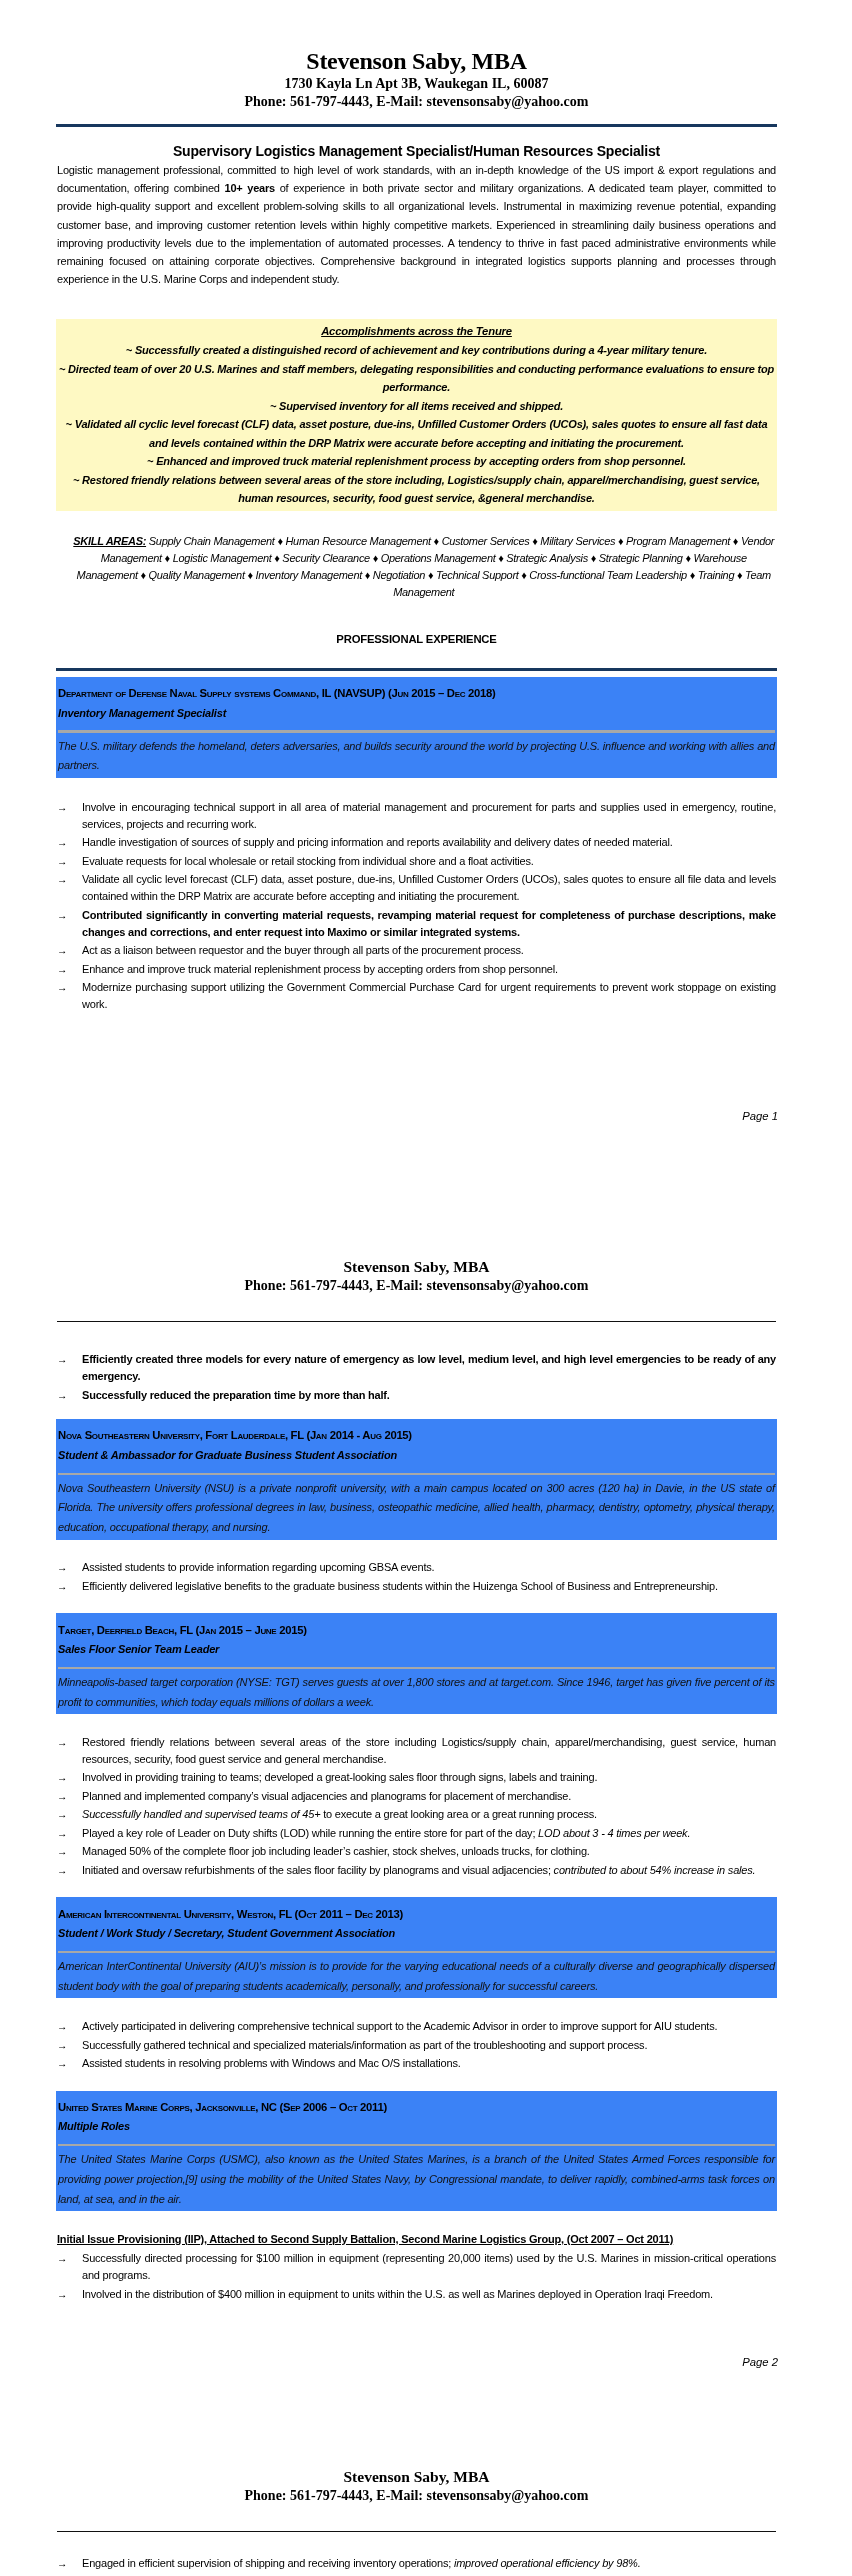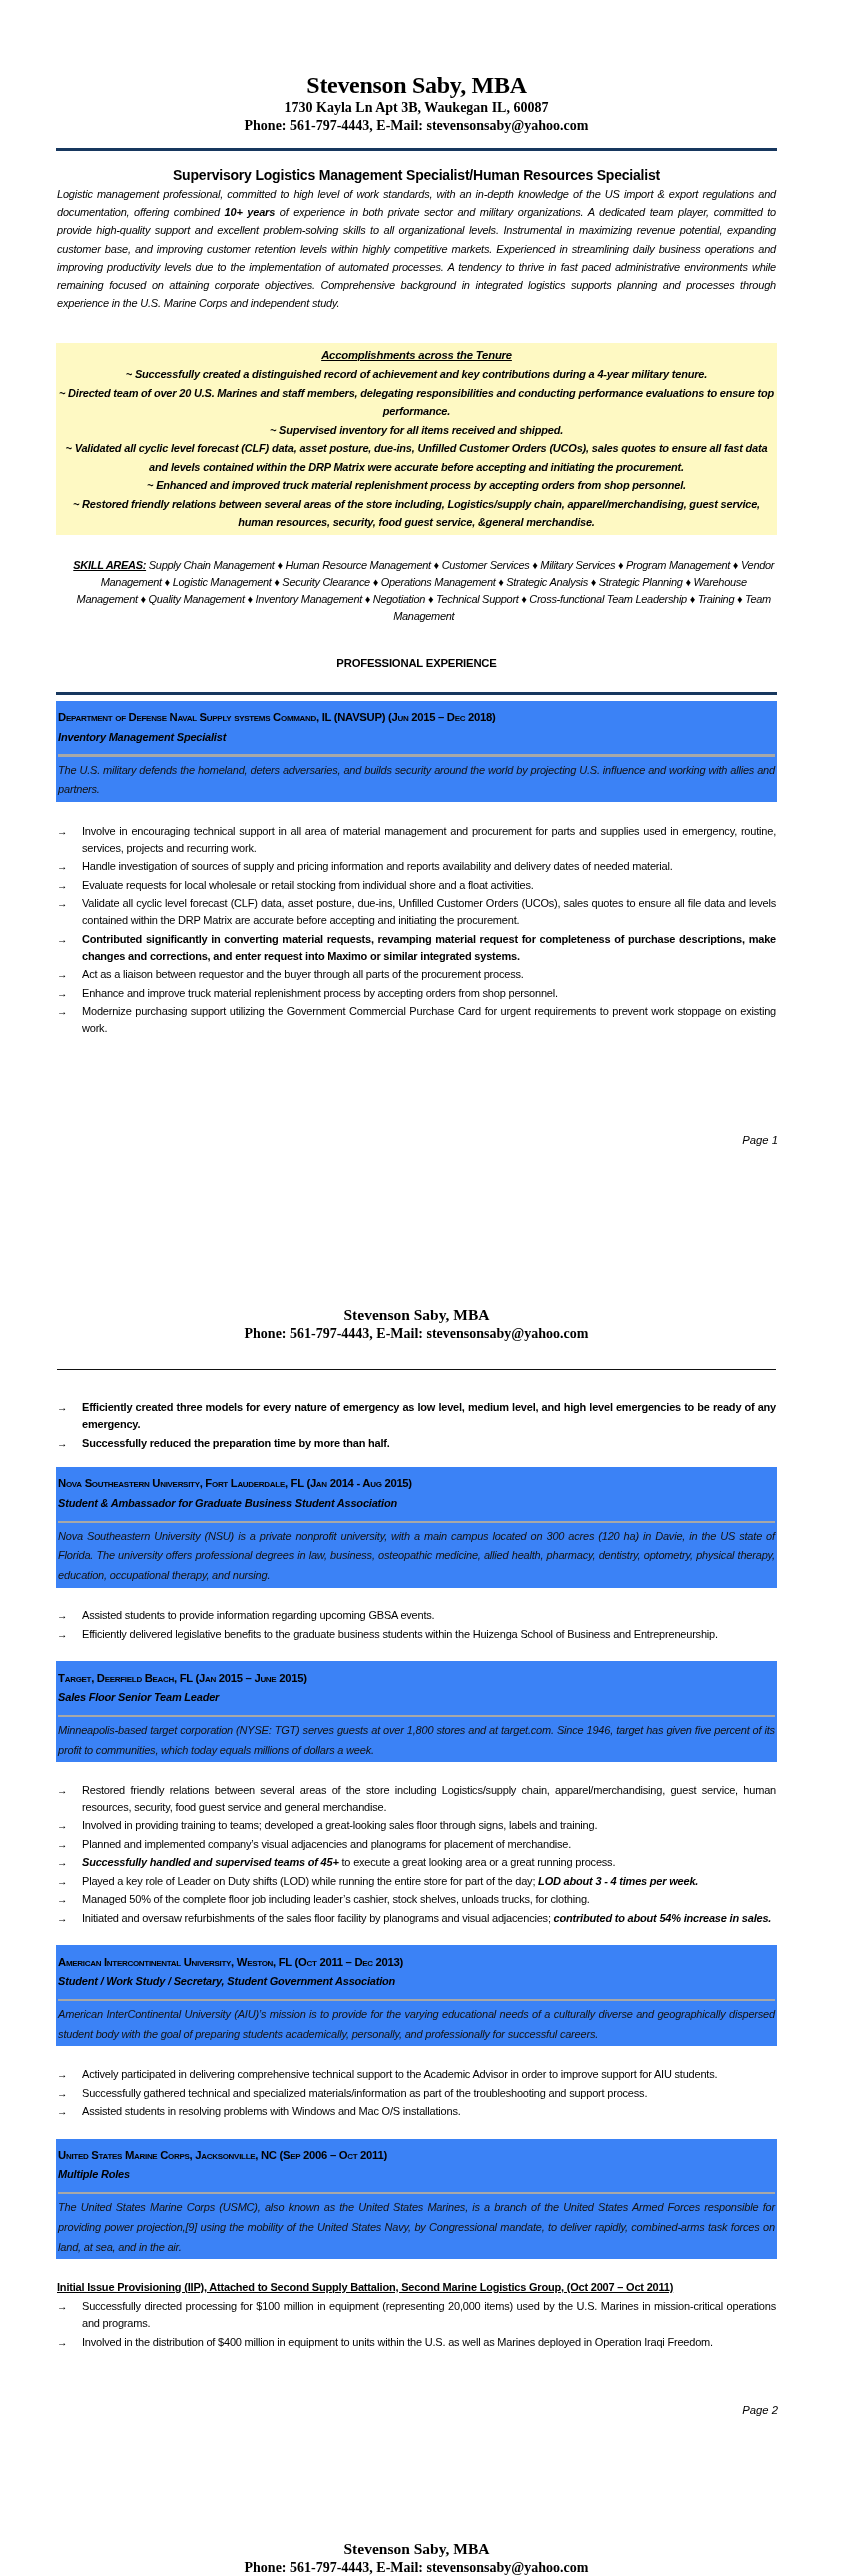--- a/index.html
+++ b/index.html
@@ -1,41 +1,41 @@
 <!DOCTYPE html>
 <html style="font-size:8.2px"><head>
 <meta charset="utf-8">
 <style>
   html,body{margin:0;padding:0;background:#fff;}
   body{width:852px;font-family:"Liberation Sans",sans-serif;color:#000;}
-  .page{position:relative;width:832px;height:1205px;box-sizing:border-box;padding:0 56px 0 57px;margin-top:24px;}
+  .page{position:relative;width:832px;height:1205px;box-sizing:border-box;padding:0 56px 0 57px;}
   .name{font-family:"Liberation Serif",serif;font-weight:bold;text-align:center;}
   .p1 .name{font-size:24px;padding-top:47px;line-height:28px;letter-spacing:-0.3px;}
   .p1 .addr,.p1 .contact{font-family:"Liberation Serif",serif;font-weight:bold;text-align:center;font-size:14px;line-height:17.5px;}
   .rule-blue{height:3.1px;background:#17375e;margin:0 -1px;}
   .rule-black{height:1px;background:#111;}
   .p1 .rule-blue{margin-top:14px;}
   .headline{font-weight:bold;text-align:center;font-size:14px;margin-top:15.5px;letter-spacing:-0.2px;}
-  .summary{font-size:11px;line-height:18.3px;text-align:justify;margin-top:2.1px;letter-spacing:-0.2px;font-style:italic;}
+  .summary{font-size:11px;line-height:18.3px;text-align:justify;margin-top:2.1px;letter-spacing:-0.2px;}
   .summary b{font-weight:bold;}
   .acc-box{background:#fef9c3;margin:30px -1px 0 -1px;padding:2.1px 2.1px 3.1px;text-align:center;}
   .acc-title{font-weight:bold;font-style:italic;text-decoration:underline;font-size:11.3px;line-height:20.6px;letter-spacing:-0.2px;}
   .acc-item{font-weight:bold;font-style:italic;font-size:11px;line-height:18.5px;letter-spacing:-0.2px;}
   .skills{font-style:italic;font-size:11px;line-height:17px;text-align:center;margin:21.6px 0 0 0;padding:0 1px 0 15.5px;letter-spacing:-0.3px;}
   .skills .lbl{font-weight:bold;text-decoration:underline;}
   .sec-title{font-weight:bold;text-align:center;font-size:11.3px;letter-spacing:-0.2px;}
   .job-box{background:#3b82f6;margin:0 -1px;padding:6.2px 2.1px 2.1px 2.1px;}
   .job-head{font-weight:bold;font-variant:small-caps;font-size:11.3px;line-height:20.6px;letter-spacing:-0.3px;}
   .job-role{font-weight:bold;font-style:italic;font-size:11px;line-height:19.6px;letter-spacing:-0.2px;}
   .job-sep{height:2.1px;background:#a8a8a8;margin:7.2px 0 4.1px;}
   .job-desc{font-style:italic;font-size:11px;line-height:19.6px;text-align:justify;color:#111;letter-spacing:-0.2px;}
   ul.bul{list-style:none;margin:0;padding:0;}
   ul.bul li{position:relative;padding-left:25px;font-size:11px;line-height:17px;text-align:justify;margin-bottom:1.5px;letter-spacing:-0.2px;}
   ul.bul li .arr{position:absolute;left:0;top:0;font-size:10.3px;}
-  .bi{font-weight:bold;font-style:italic;}
+  .bi{font-weight:normal;font-style:italic;}
   .b{font-weight:bold;}
   .pageno{position:absolute;right:54px;font-style:italic;font-size:11.3px;}
   .hdr2 .name{font-size:15.5px;line-height:19.6px;}
   .hdr2 .contact{font-family:"Liberation Serif",serif;font-weight:bold;text-align:center;font-size:14px;line-height:18.5px;}
   .sub-ul{font-weight:bold;text-decoration:underline;font-size:11px;line-height:18.5px;letter-spacing:-0.2px;}
 </style>
 </head>
 <body>
 
 <div class="page p1">

